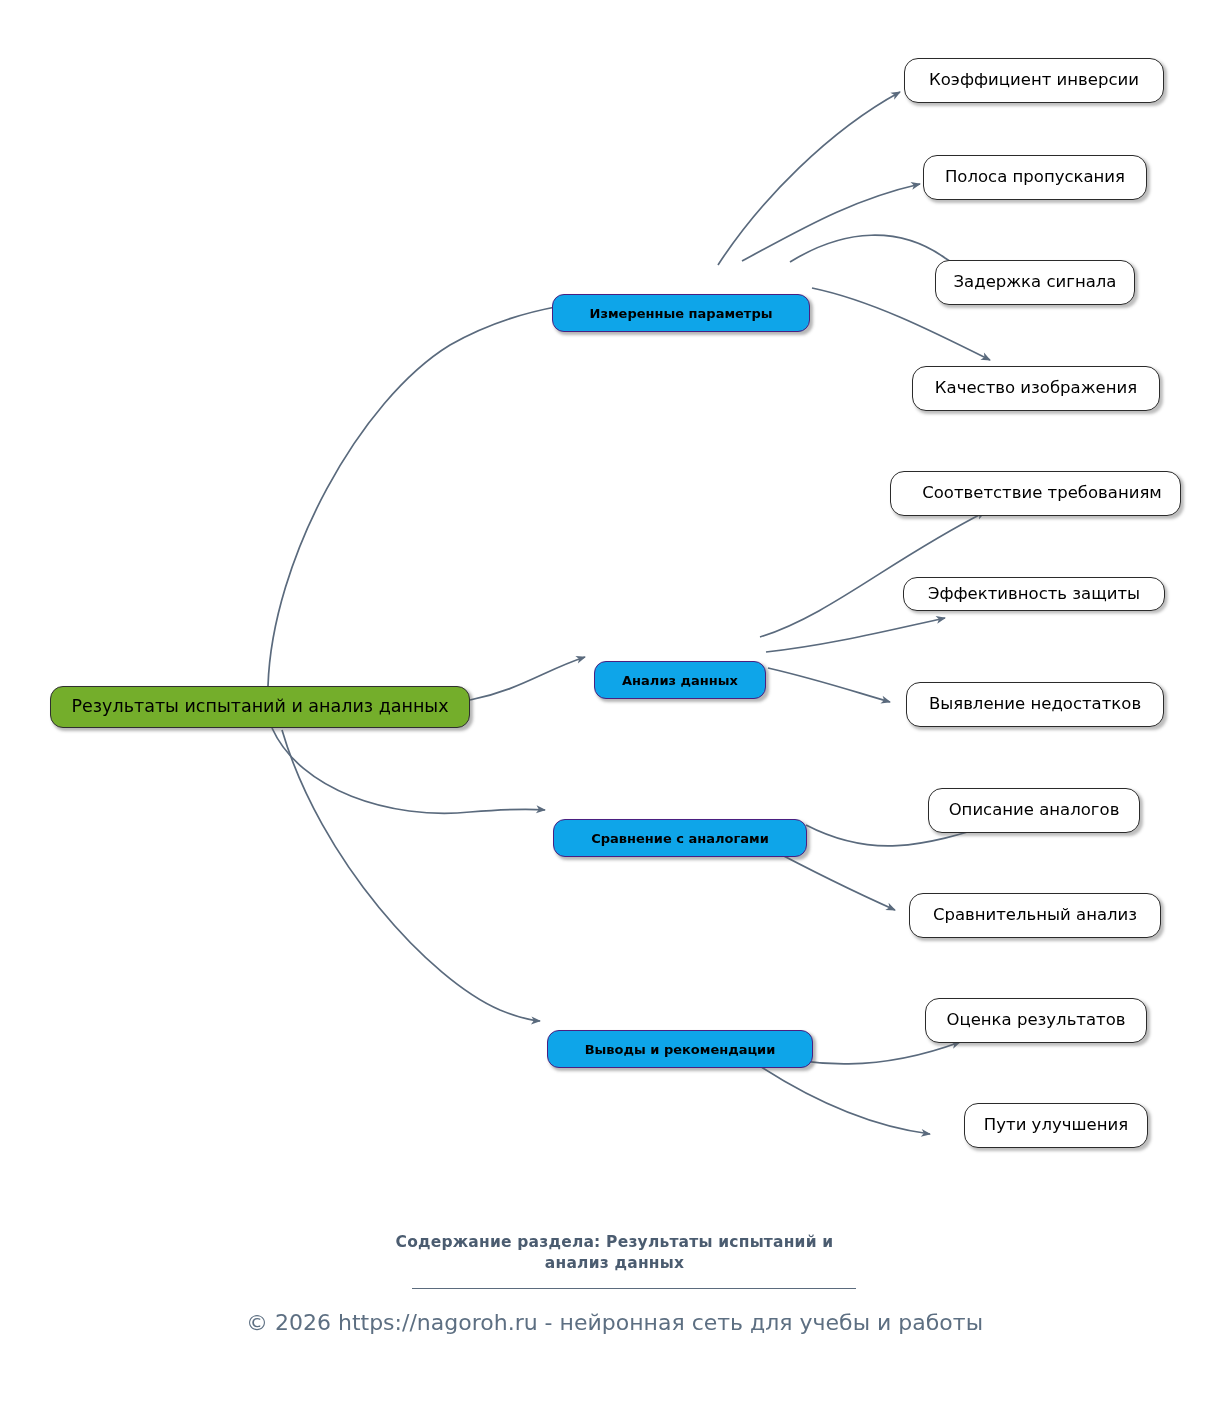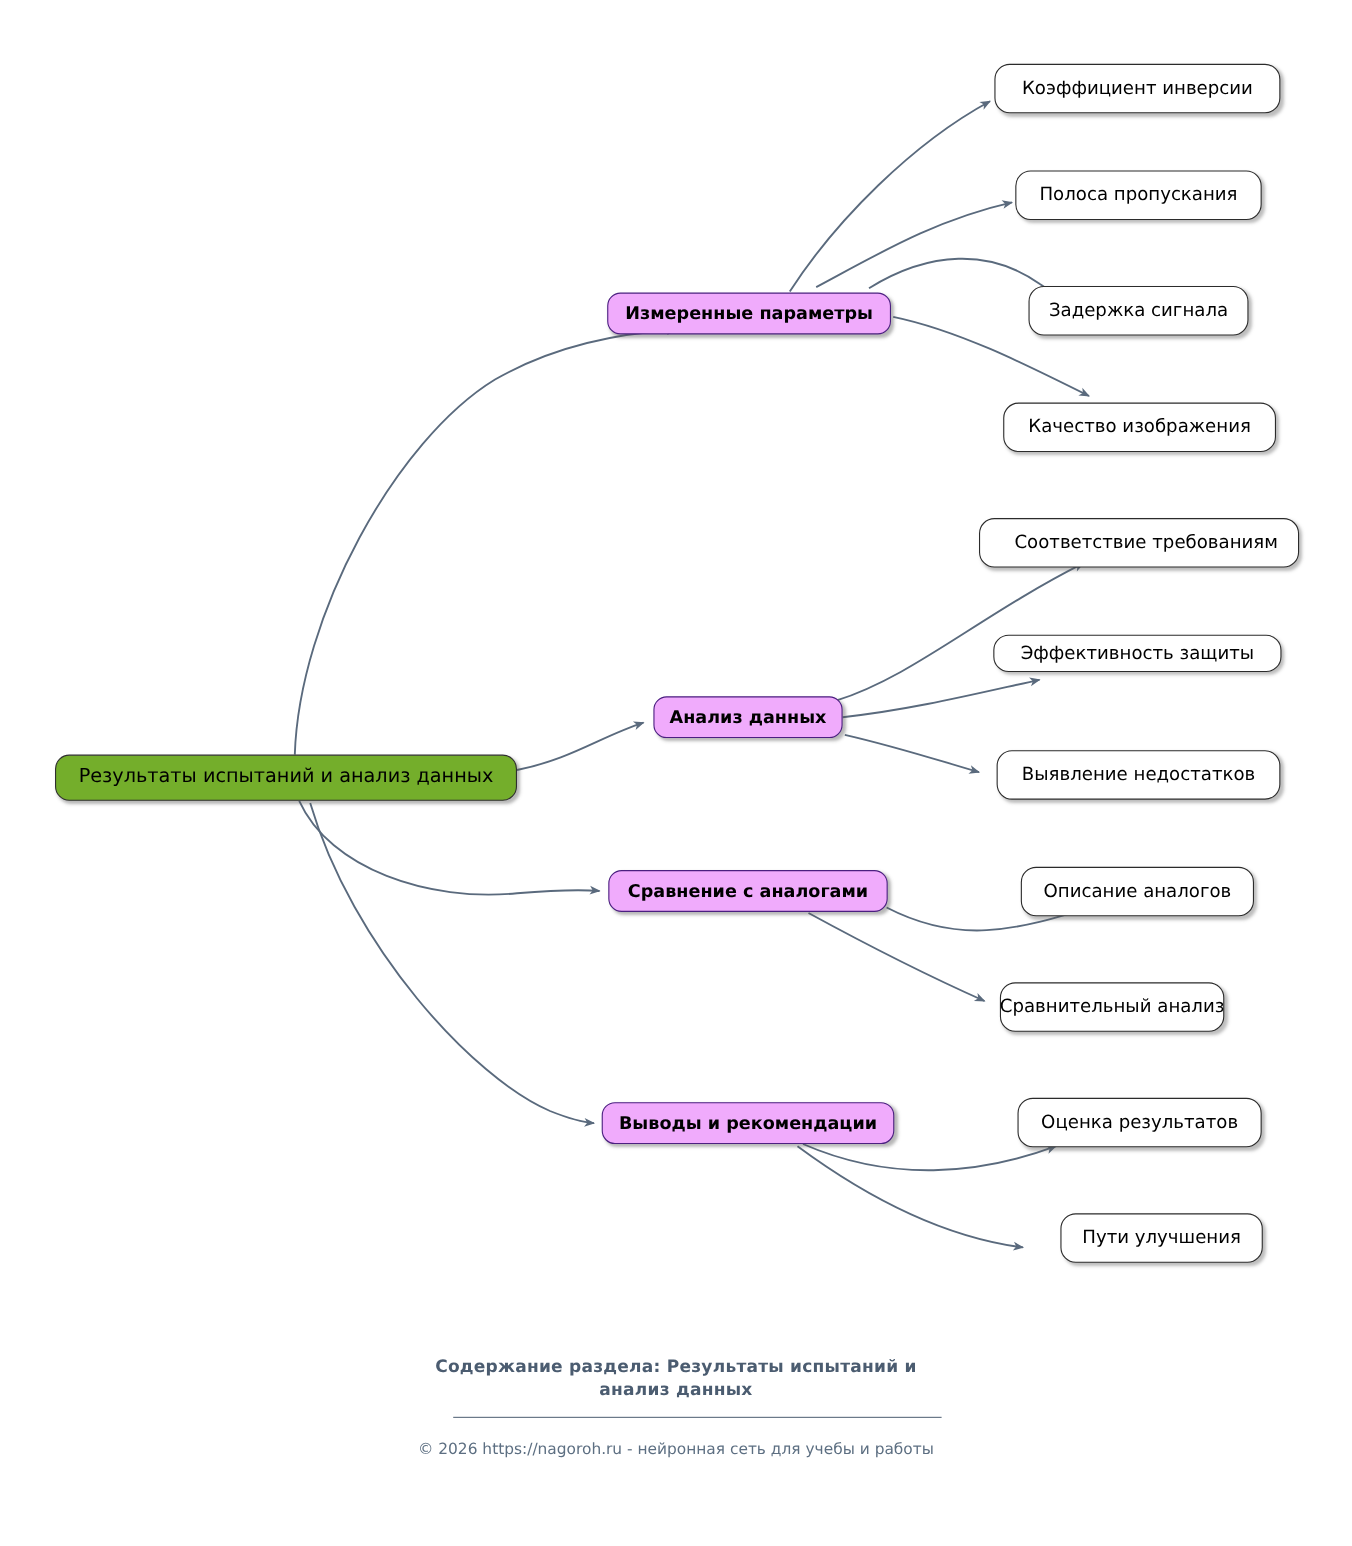--- a/index.html
+++ b/index.html
@@ -54,28 +54,29 @@
     background: #74ae2b;
     border: 1.3px solid #2f2f2f;
     border-radius: 13px;
     color: #000000;
     font-size: 17.5px;
     padding: 0 2px;
     box-shadow: 2.5px 2.5px 3px rgba(80, 80, 80, 0.42);
   }
 
   .node-branch {
-    background: #f0abfc;
+    background: #0ea5e9;
     border: 1.3px solid #4b1f80;
     border-radius: 12px;
     color: #000000;
-    font-size: 16px;
+    font-size: 13px;
     font-weight: bold;
     padding: 0 13px;
     box-shadow: 2.5px 2.5px 3px rgba(80, 80, 80, 0.42);
+    margin-top: 28px;
   }
 
   .node-leaf {
     background: #ffffff;
     border: 1.5px solid #2b2b2b;
     border-radius: 14px;
     color: #000000;
     font-size: 16.5px;
     padding: 0 15px;
     box-shadow: 2.5px 2.5px 3px rgba(90, 90, 90, 0.40);
@@ -99,21 +100,21 @@
     width: 444px;
     height: 0;
     border-top: 1.4px solid #5b6b7d;
   }
   #footer-copyright {
     position: absolute;
     left: 0;
     top: 1310px;
     width: 1229px;
     text-align: center;
-    font-size: 14px;
+    font-size: 22px;
     color: #5d6f82;
   }
 </style>
 </head>
 <body>
 
 <div id="diagram">
 
   <svg id="edge-layer" viewBox="0 0 1229 1405" width="1229" height="1405" xmlns="http://www.w3.org/2000/svg">
     <defs>
@@ -187,21 +188,21 @@
   </div>
 
   <div class="node node-branch" style="left:553px; top:791px; width:254px; height:38px;">
     <span class="node-label">Сравнение с аналогами</span>
   </div>
 
   <div class="node node-leaf" style="left:928px; top:788px; width:212px; height:45px;">
     <span class="node-label">Описание аналогов</span>
   </div>
 
-  <div class="node node-leaf" style="left:909px; top:893px; width:204px; height:45px;">
+  <div class="node node-leaf" style="left:909px; top:893px; width:252px; height:45px;">
     <span class="node-label">Сравнительный анализ</span>
   </div>
 
   <div class="node node-branch" style="left:547px; top:1002px; width:266px; height:38px;">
     <span class="node-label">Выводы и рекомендации</span>
   </div>
 
   <div class="node node-leaf" style="left:925px; top:998px; width:222px; height:45px;">
     <span class="node-label">Оценка результатов</span>
   </div>

